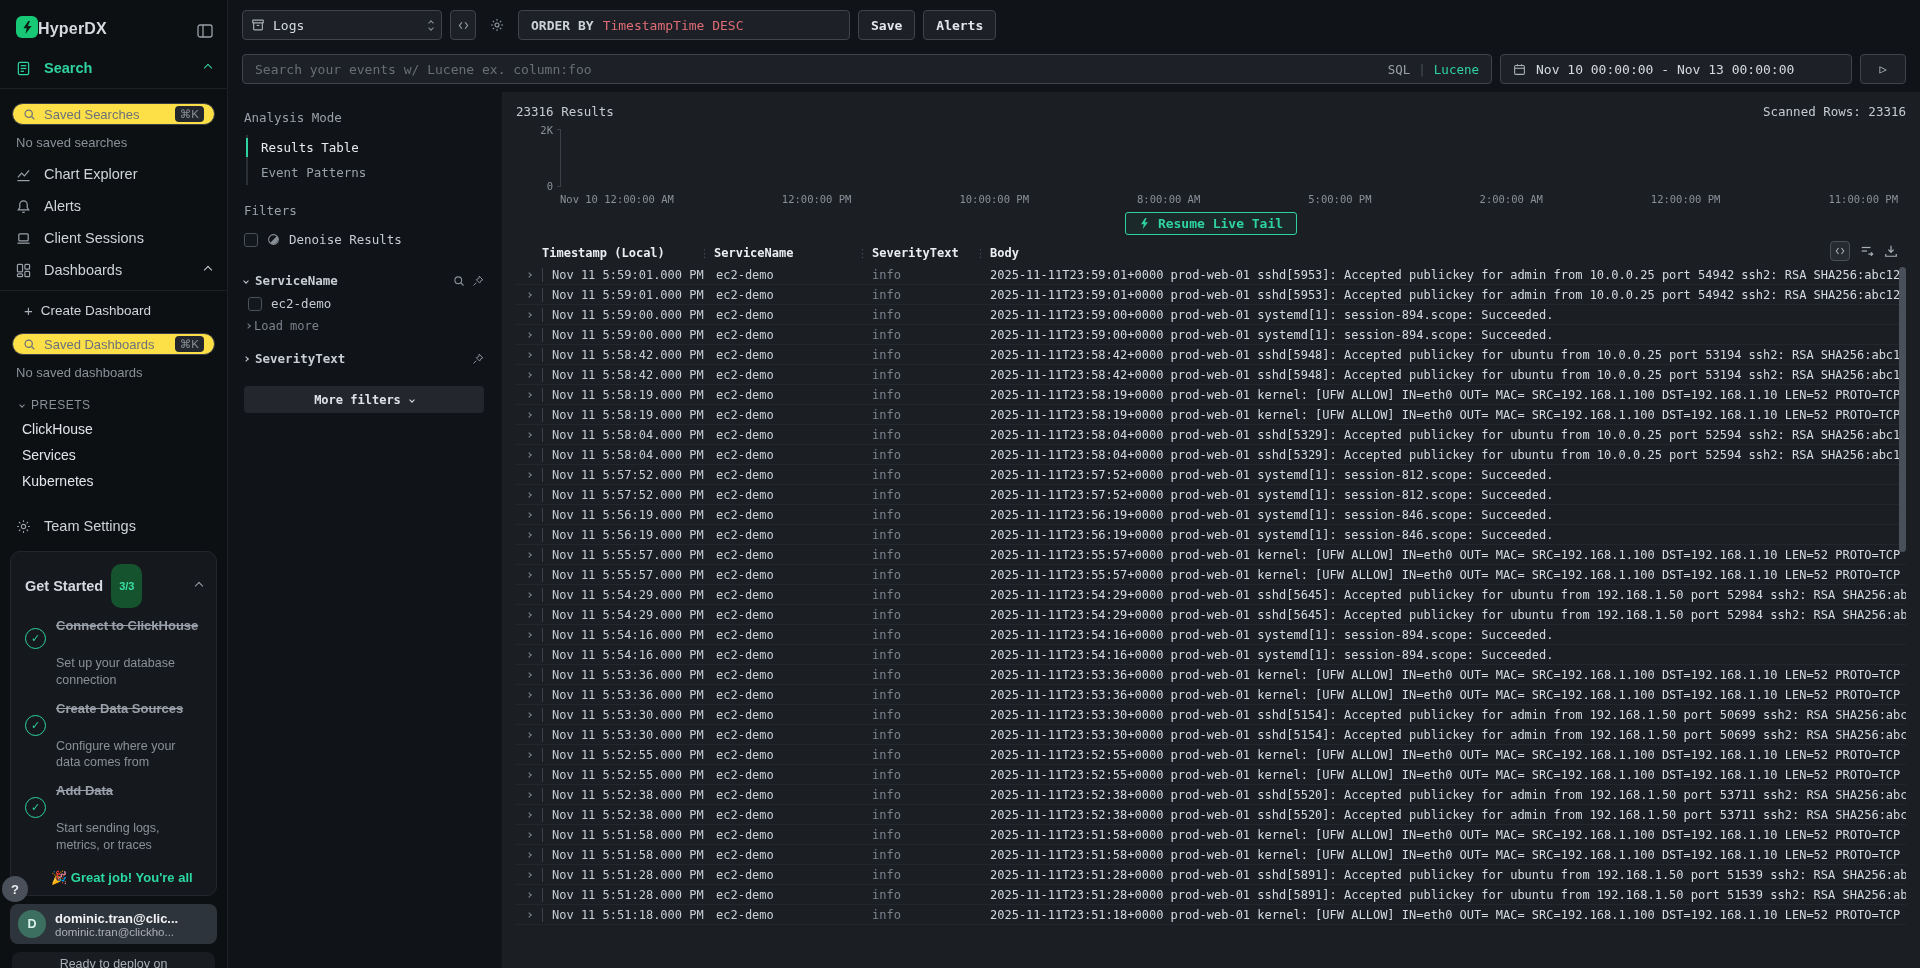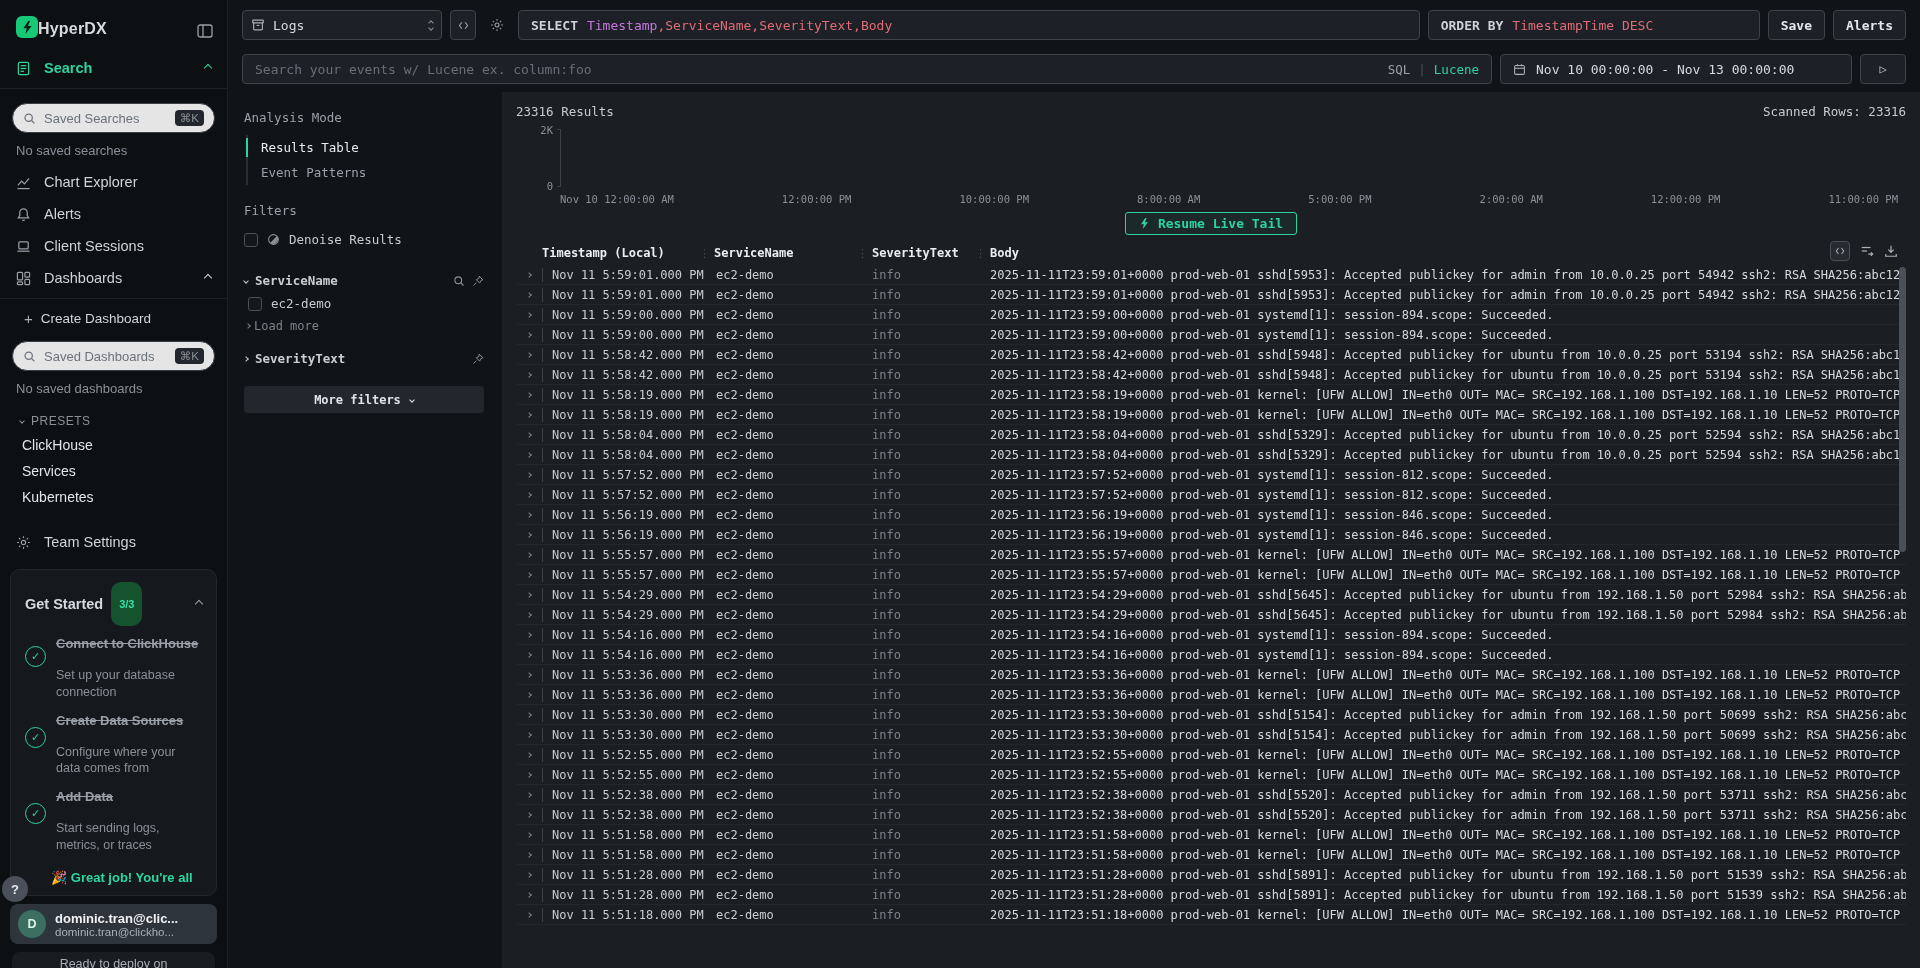--- a/index.html
+++ b/index.html
@@ -18,40 +18,40 @@
   .brand-row{display:flex;align-items:flex-end;padding:16px 14px 14px 16px}
   .logo{width:22px;height:22px;border-radius:6px;background:#17c877;display:flex;align-items:center;justify-content:center}
   .brand{font-weight:bold;font-size:16px;letter-spacing:.2px;flex:1}
   .collapse-btn{color:#9aa0a9;cursor:pointer}
   .nav-item{display:flex;align-items:center;gap:11px;padding:8px 16px;font-size:14.5px;color:#cfd4da;cursor:pointer}
   .nav-item .lbl{flex:1}
   .nav-item.active{color:var(--accent);font-weight:bold}
   .nav-item .icn{color:#9aa0a9;width:17px}
   .nav-item.active .icn{color:var(--accent)}
   .sb-divider{border-bottom:1px solid #1d2126;margin:4px 0}
-  .pill{margin:10px 12px 4px;height:30px;border:1px solid #3a3f46;border-radius:15px;display:flex;align-items:center;gap:8px;padding:0 10px;color:var(--dim);background:#e5e5e5;cursor:text}
+  .pill{margin:10px 12px 4px;height:22px;border:1px solid #3a3f46;border-radius:15px;display:flex;align-items:center;gap:8px;padding:0 10px;color:var(--dim);background:#fde047;cursor:text}
   .pill .ph{flex:1;font-size:13px}
   .pill .kbd{font-size:11.5px;color:#8a9098;background:#23272d;border-radius:4px;padding:1px 5px}
   .empty-note{padding:6px 16px 8px;font-size:13px;color:#8a9098}
   .sub-item{display:flex;align-items:center;gap:8px;padding:7px 16px 4px 24px;font-size:13.5px;color:#d0d5db;cursor:pointer}
   .plus{font-size:15px;color:#aab0b8}
   .presets-label{display:flex;align-items:center;gap:7px;padding:10px 16px 4px 20px;font-size:12px;letter-spacing:.5px;color:#8a9098;cursor:pointer}
   .preset-item{padding:5px 16px 5px 22px;font-size:14px;color:#e2e5ea;cursor:pointer}
   .team-settings{margin-top:16px}
   .sb-bottom{margin-top:auto;padding:0 10px 0;position:relative}
   .gs-card{background:#15181d;border:1px solid #23272d;border-radius:10px;padding:12px 14px 10px}
   .gs-head{display:flex;align-items:center;gap:8px;margin-bottom:10px}
   .gs-title{font-weight:bold;font-size:14.5px;flex:0 0 auto}
   .gs-badge{background:#14532d;color:#3bdfa6;font-size:11px;font-weight:bold;border-radius:10px;padding:16px 8px}
   .gs-head .chev{margin-left:auto;color:#9aa0a9}
   .gs-step{display:flex;gap:10px;margin-bottom:12px}
   .gs-check{width:21px;height:21px;border:1.5px solid var(--accent);border-radius:50%;color:var(--accent);display:flex;align-items:center;justify-content:center;font-size:11px;flex-shrink:0;margin-top:14px}
   .gs-step:first-of-type .gs-check{margin-top:10px}
   .gs-step-title{font-size:13px;font-weight:bold;color:#9aa0a9;text-decoration:line-through;line-height:1.3}
-  .gs-step-desc{font-size:12.5px;color:#8a9098;line-height:1.35;margin-top:14px}
+  .gs-step-desc{font-size:12.5px;color:#8a9098;line-height:1.35;margin-top:20px}
   .congrats{color:#2bd89f;font-weight:bold;font-size:13px;padding:4px 0 0 26px;white-space:nowrap;overflow:hidden}
   .help-fab{position:absolute;left:2px;bottom:66px;width:26px;height:26px;border-radius:50%;background:#4a505a;color:#e8ebee;border:none;font-size:13px;font-weight:bold;z-index:3;cursor:pointer}
   .user-row{margin:8px 0 0;background:#2e343c;border-radius:8px;display:flex;align-items:center;gap:9px;padding:6px 8px;position:relative;z-index:2;cursor:pointer}
   .avatar{width:28px;height:28px;border-radius:50%;background:#3c6f60;color:#d9f3e9;display:flex;align-items:center;justify-content:center;font-size:12.5px;font-weight:bold;flex-shrink:0}
   .user-name{font-size:13px;font-weight:bold;color:#f0f2f5;white-space:nowrap;overflow:hidden}
   .user-email{font-size:11.5px;color:#aab0b8;white-space:nowrap;overflow:hidden}
   .footer-card{margin:8px 2px -14px;background:#191d22;border-radius:8px;height:30px;text-align:center;font-size:12.5px;color:#aab0b8;padding-top:5px}
 
   
   .main{flex:1;display:flex;flex-direction:column;min-width:0}
@@ -343,25 +343,20 @@
           <svg width="13" height="13" viewBox="0 0 16 16" fill="none" stroke="currentColor" stroke-width="1.4">
               <path d="M6 4L3 8l3 4M10 4l3 4-3 4"></path>
             </svg>
         </span>
         <span class="icon-btn">
           <svg width="14" height="14" viewBox="0 0 16 16" fill="none" stroke="currentColor" stroke-width="1.2">
               <circle cx="8" cy="8" r="2.3"></circle>
               <path d="M8 1.2v2M8 12.8v2M1.2 8h2M12.8 8h2M3.2 3.2l1.4 1.4M11.4 11.4l1.4 1.4M12.8 3.2l-1.4 1.4M4.6 11.4l-1.4 1.4"></path>
             </svg>
         </span>
-        <div class="ibox select-box">
-          <span class="kw">SELECT</span>
-            <span class="fld-purple">Timestamp</span>
-            <span class="fld-salmon">,ServiceName,SeverityText,Body</span>
-        </div>
         <div class="ibox order-box">
           <span class="kw">ORDER BY</span>
             <span class="fld-salmon">TimestampTime DESC</span>
         </div>
         <button class="btn">Save</button>
         <button class="btn">Alerts</button>
       </div>
 
       <div class="tb-row tb-row2">
         <div class="ibox search-box">

